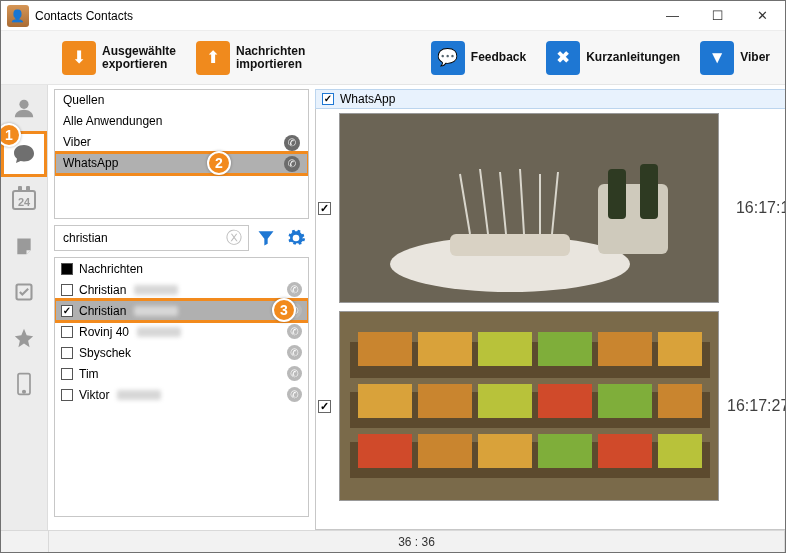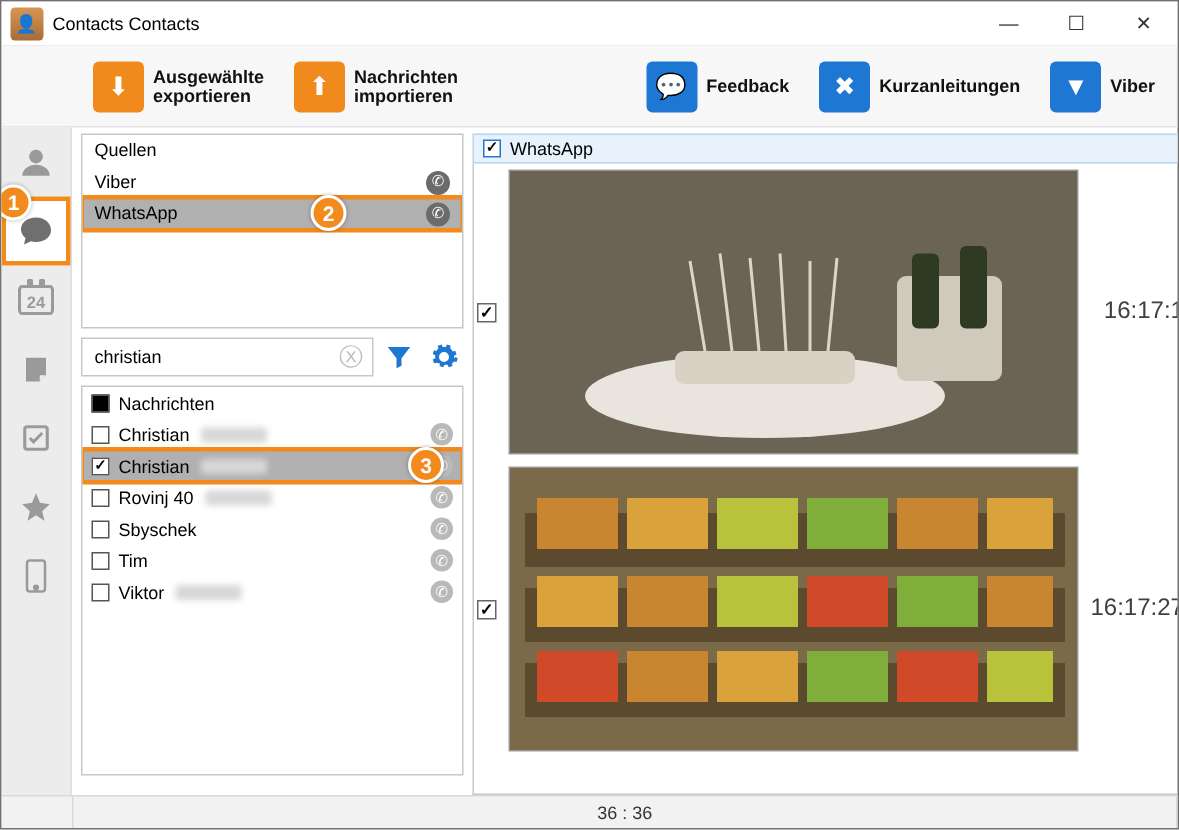--- a/index.html
+++ b/index.html
@@ -147,20 +147,23 @@
           <rect x="2" y="2" width="14" height="24" rx="2"></rect>
           <circle cx="9" cy="23" r="1.4" fill="#9a9a9a"></circle>
         </svg>
     </div>
   </div>
 
   <div class="leftcol">
     <div class="panel source-list">
       <div class="src-row">
           <span>Quellen</span>
+        </div>
+      <div class="src-row">
+          <span>Alle Anwendungen</span>
         </div>
       <div class="src-row">
           <span>Viber</span>
           <span class="ico">✆</span>
         </div>
       <div class="src-row selected">
         <div class="badge" style="top:-2px; left:152px;">2</div>
         <span>WhatsApp</span>
           <span class="ico">✆</span>
       </div>

